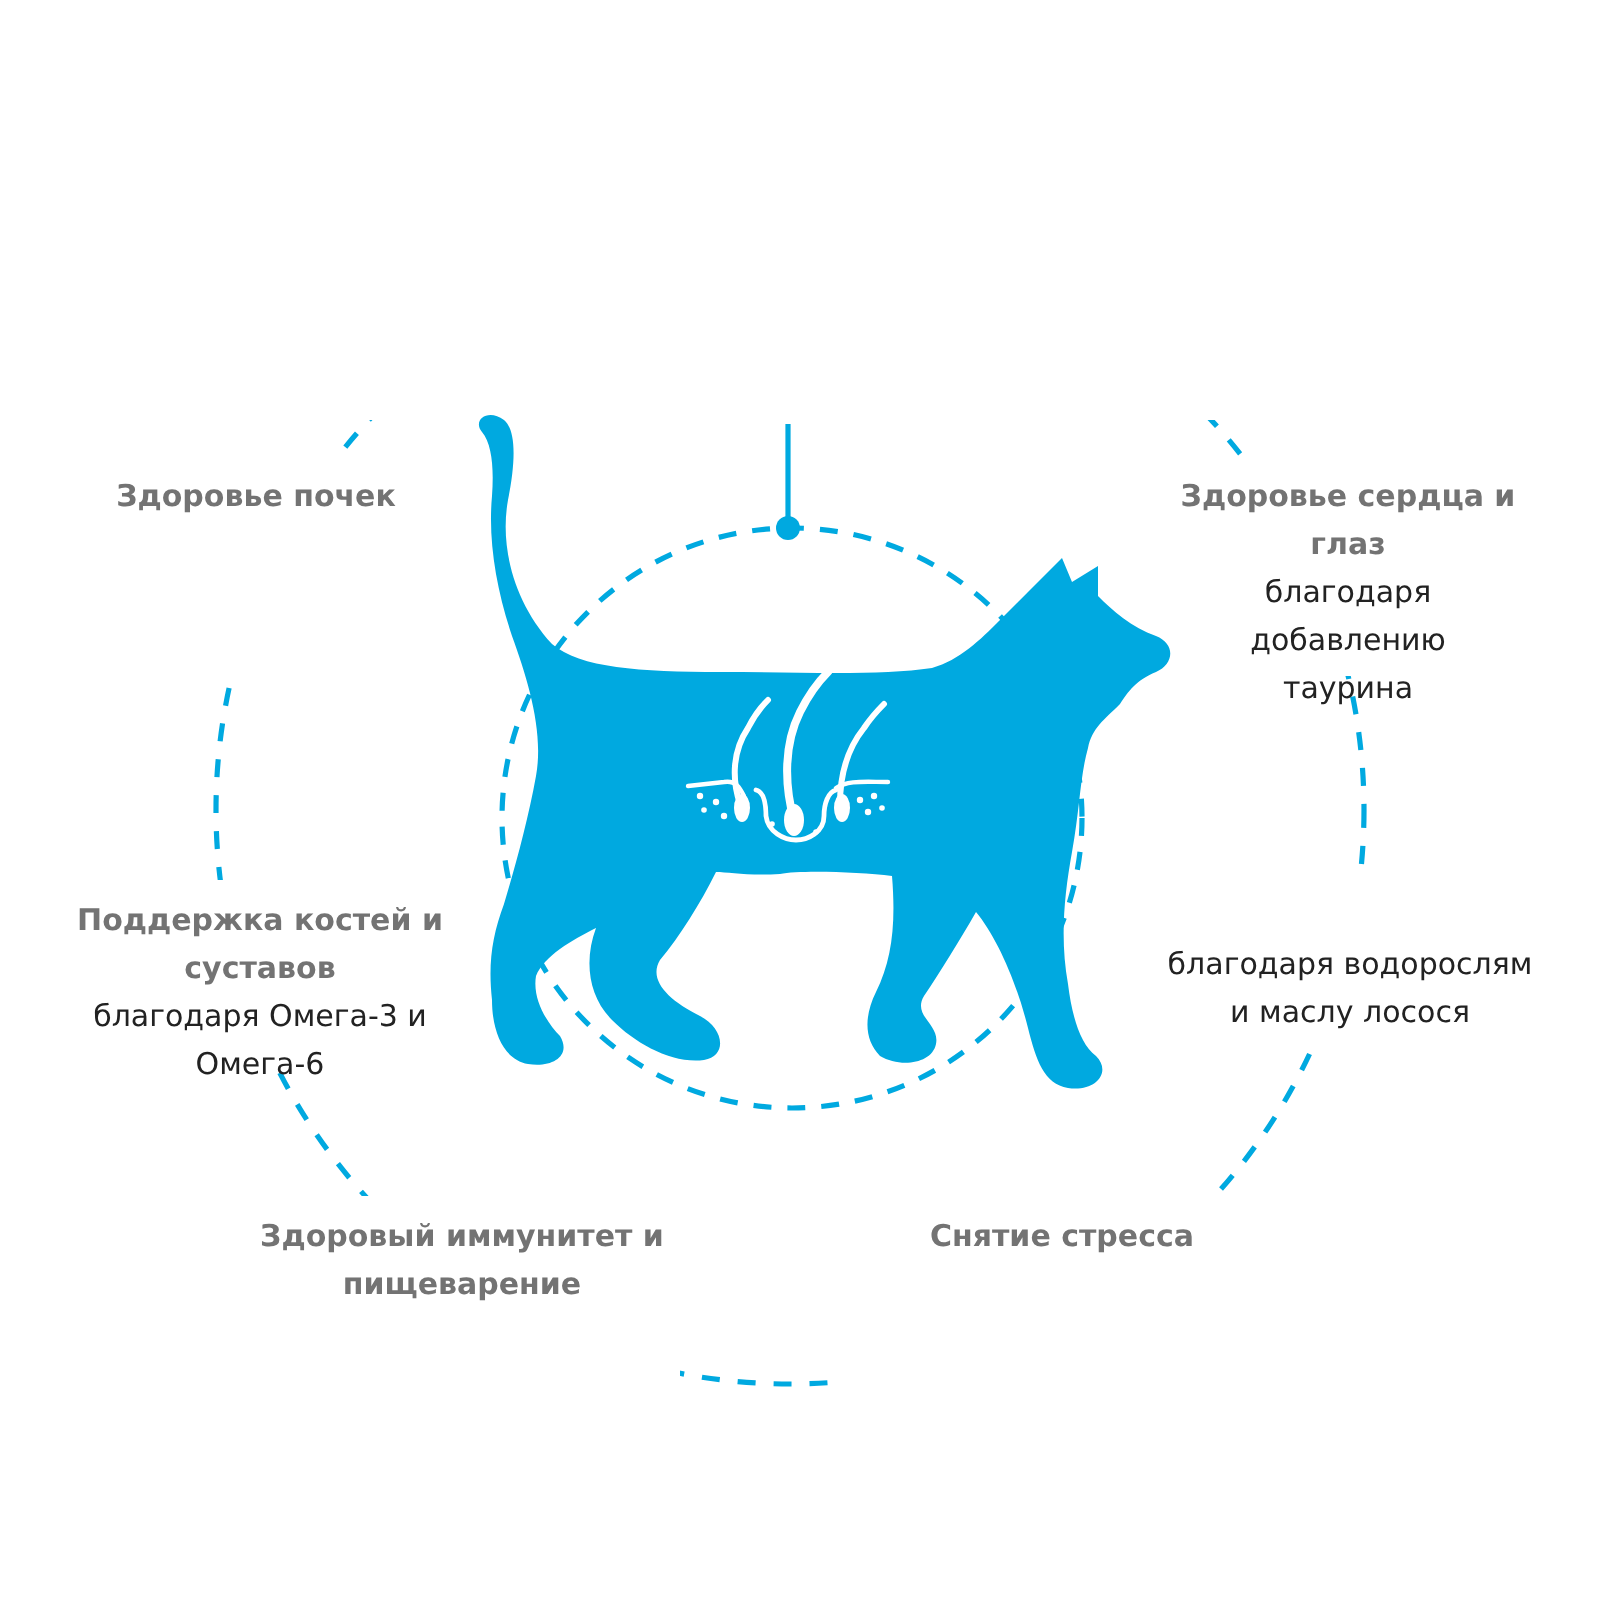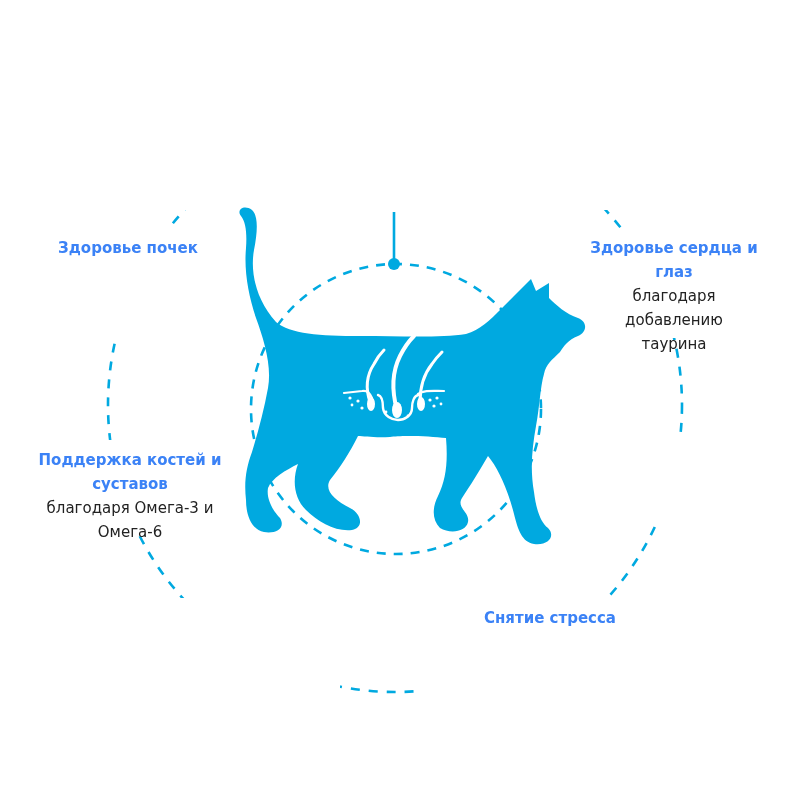--- a/index.html
+++ b/index.html
@@ -13,21 +13,21 @@
       letter-spacing: 1.5px; color: #00a9e0;
     }
     .subtitle {
       position: absolute; left: 150px; width: 490px; top: 126px; text-align: center;
       font-size: 15.5px; line-height: 24px; color: #222;
     }
     svg.graphic { position: absolute; left: 0; top: 0; }
     .benefit {
       position: absolute; text-align: center; font-size: 15px; line-height: 24px; color: #222;
     }
-    .benefit b { font-weight: bold; color: #3b82f6; }
+    .benefit b { font-weight: bold; color: #737373; }
   </style>
 </head>
 <body>
 
 <div class="title">DERMATOSIS</div>
 <div class="subtitle">Для поддержания защитных функций кожи при дерматозах и чрезмерном выпадении шерсти</div>
 
 <svg class="graphic" width="800" height="800" viewBox="0 0 800 800">
 
   <g>
@@ -130,21 +130,22 @@
   <span style="display:inline-block; width:150px;">благодаря добавлению таурина</span>
 </div>
 
 <div class="benefit" style="left:12px; top:448px; width:236px;">
   <b style="display:inline-block; width:210px;">Поддержка костей и суставов</b>
   <span style="display:inline-block; width:210px;text-align:center;">благодаря Омега-3 и Омега-6</span>
 </div>
 
 <div class="benefit" style="left:552px; top:446px; width:246px;">
   <br>
+  <span style="display:inline-block; width:190px;">благодаря водорослям и маслу лосося</span>
 </div>
 
 <div class="benefit" style="left:118px; top:606px; width:226px;">
-  <br>
+  <b style="display:inline-block; width:210px;">Здоровый иммунитет и пищеварение</b><br>
 </div>
 
-<div class="benefit" style="left:428px; top:606px; width:244px;">
+<div class="benefit" style="left:409px; top:606px; width:244px;">
   <b>Снятие стресса</b><br>
 </div>
 
 </body></html>

